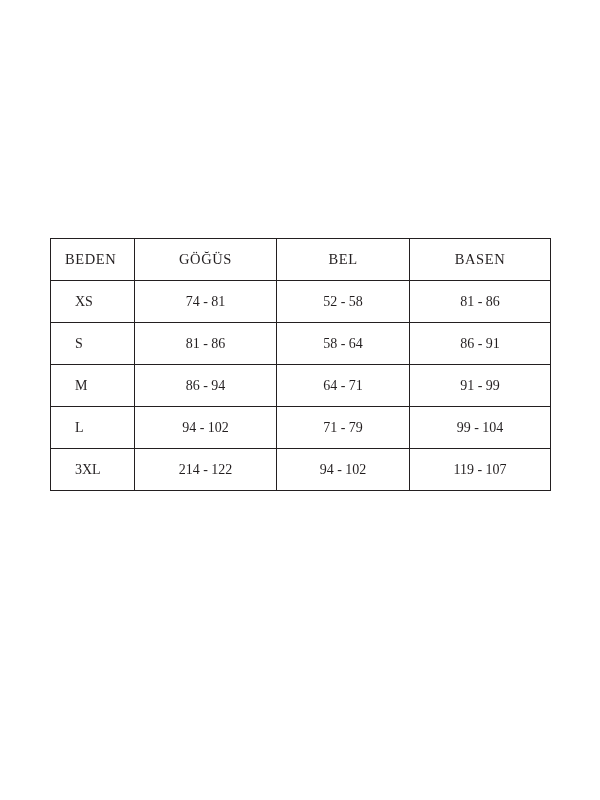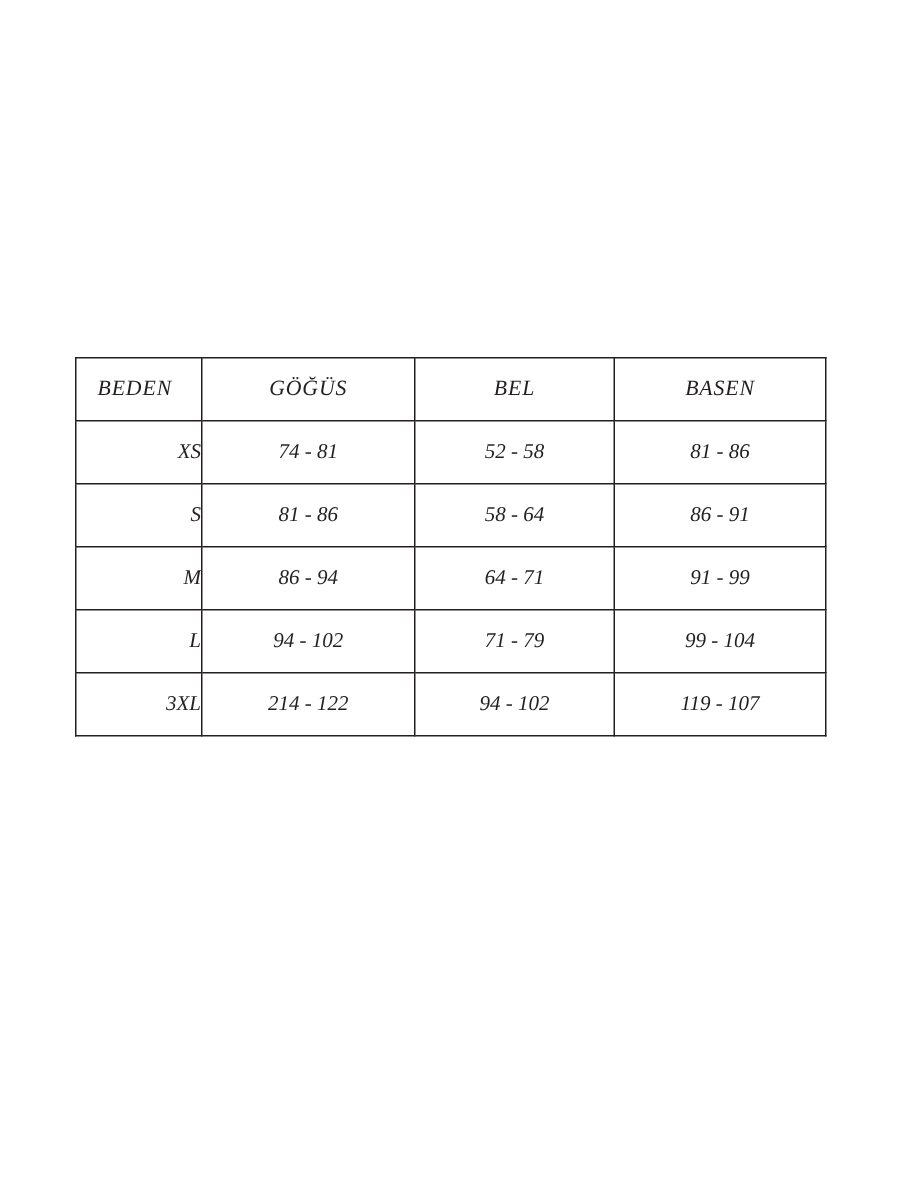--- a/index.html
+++ b/index.html
@@ -12,21 +12,20 @@
     background: #ffffff;
     font-family: "Liberation Serif", serif;
     color: #231f20;
     overflow: hidden;
   }
   .page {
     position: relative;
     width: 600px;
     height: 800px;
     box-sizing: border-box;
-    font-style: italic;
   }
   .table-wrap {
     position: absolute;
     left: 50px;
     top: 238px;
     width: 500px;
   }
   table.size-table {
     border-collapse: collapse;
     width: 500px;
@@ -56,22 +55,22 @@
     height: 47px;
   }
   thead th.first {
     text-align: left;
     padding-left: 14px;
   }
   thead th.ctr {
     text-align: center;
   }
   tbody td.first {
-    text-align: right;
-    padding-left: 14px;
+    text-align: left;
+    padding-left: 24px;
     font-size: 14px;
   }
   tbody td.ctr {
     text-align: center;
     font-size: 14px;
     margin-top: 39px;
   }
 </style>
 </head>
 <body>

